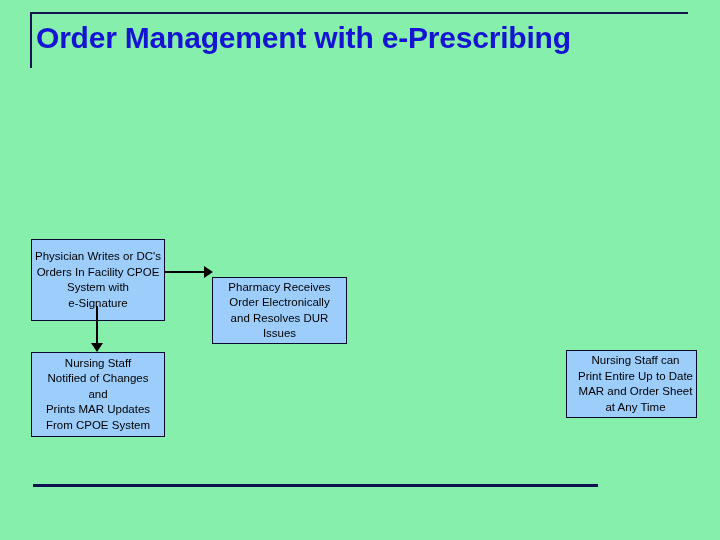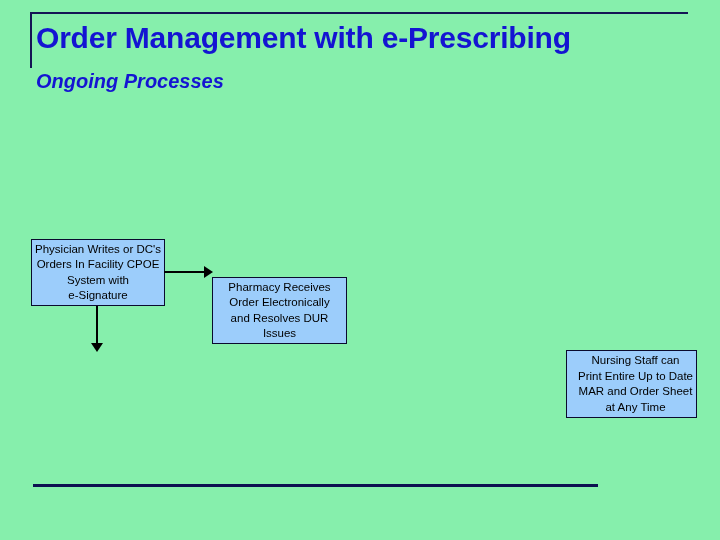--- a/index.html
+++ b/index.html
@@ -84,21 +84,21 @@
     align-items: center;
     justify-content: center;
     overflow: visible;
   }
   .pbox .ptext {
     width: 150px;
     white-space: pre-line;
     margin: 0 auto;
   }
 
-  #box-physician  { left: 31px;  top: 239px; width: 134px; height: 67px; }
+  #box-physician  { left: 31px;  top: 239px; width: 134px; height: 82px; }
   #box-pharmacy   { left: 212px; top: 239px; width: 135px; height: 67px; margin-top: 38px; }
   #box-nursing    { left: 31px;  top: 352px; width: 134px; height: 85px; }
   #box-print-mar  { left: 566px; top: 350px; width: 131px; height: 68px; padding-left: 8px; }
 
   #box-physician .ptext { width: 152px; }
   #box-pharmacy  .ptext { width: 140px; }
   #box-nursing   .ptext { width: 140px; }
   #box-print-mar .ptext { width: 142px; }
 
   
@@ -142,36 +142,42 @@
 </head>
 <body>
 
 <div class="slide">
 
   <div class="rule-top"></div>
   <div class="rule-left"></div>
 
   <div class="slide-title">Order Management with e-Prescribing</div>
 
-  <div class="slide-subtitle">Ongoing Processes</div>
 
   <div class="pbox" id="box-physician">
     <div class="ptext">Physician Writes or DC's
 Orders In Facility CPOE
 System with
 e-Signature</div>
   </div>
 
   <div class="pbox" id="box-pharmacy">
     <div class="ptext">Pharmacy Receives
 Order Electronically
 and Resolves DUR
 Issues</div>
   </div>
 
+  <div class="pbox" id="box-nursing">
+    <div class="ptext">Nursing Staff
+Notified of Changes
+and
+Prints MAR Updates
+From CPOE System</div>
+  </div>
 
   <div class="pbox" id="box-print-mar">
     <div class="ptext">Nursing Staff can
 Print Entire Up to Date
 MAR and Order Sheet
 at Any Time</div>
   </div>
 
   <div class="conn-h-line"></div>
   <div class="conn-h-head"></div>

